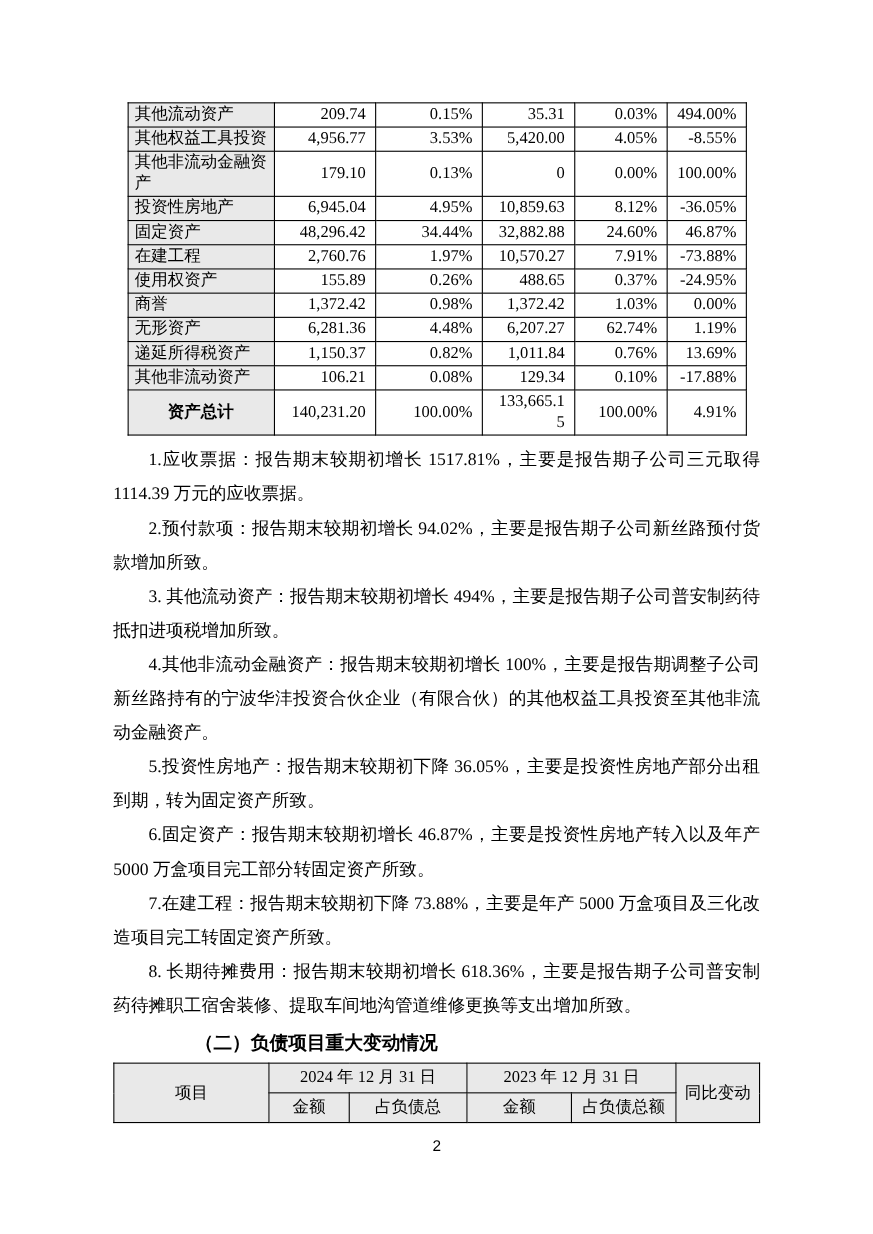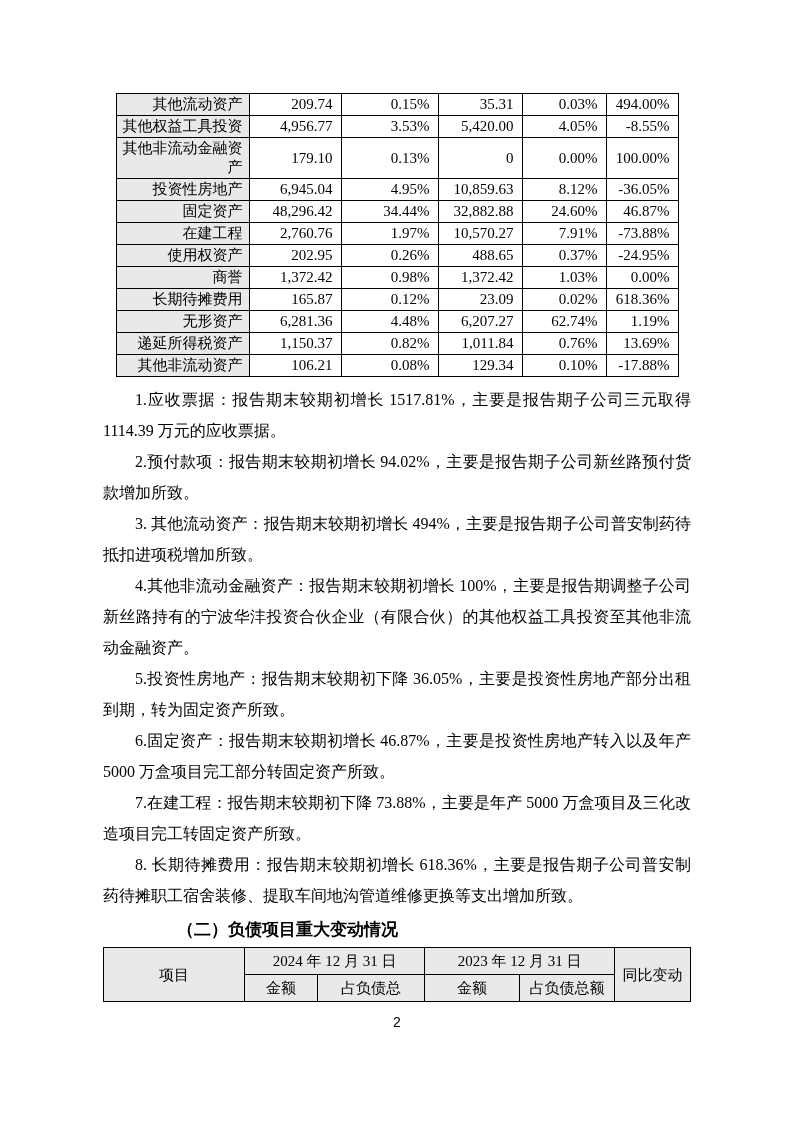--- a/index.html
+++ b/index.html
@@ -5,21 +5,21 @@
   html,body{margin:0;padding:0;background:#888;}
   .page{
     width:794px;height:1122px;background:#fff;margin:0 auto;position:relative;
     box-sizing:border-box;padding:93px 103px 0 103px;color:#000;
     font-family:"Liberation Serif","DejaVu Serif",serif;
   }
   table{border-collapse:collapse;table-layout:fixed;}
   
   .t1{width:562px;margin:0 auto;font-size:15px;}
   .t1 td{border:1px solid #000;line-height:19px;padding:1px 8px;overflow:hidden;}
-  .t1 td.item{background:#e9e9e9;text-align:right;padding:1px 6px;}
+  .t1 td.item{background:#e9e9e9;text-align:left;padding:1px 6px;}
   .t1 td.num{text-align:right;font-variant-numeric:tabular-nums;}
   .t1 tr.total td.item{text-align:center;font-weight:bold;}
   .t1 td.wrapnum{word-break:break-all;padding-left:15px;}
   
   .notes{margin-top:7px;}
   .note{margin:0;font-size:16px;line-height:31px;text-indent:32px;text-align:justify;}
   
   .sec-heading{margin:4px 0 0 74px;font-size:17px;font-weight:bold;line-height:29px;}
   .unit{text-align:right;padding-right:55px;font-size:15px;line-height:25px;margin-top:3px;}
   
@@ -87,41 +87,33 @@
       <tr>
         <td class="item">在建工程</td>
         <td class="num">2,760.76</td>
         <td class="num">1.97%</td>
         <td class="num">10,570.27</td>
         <td class="num">7.91%</td>
         <td class="num">-73.88%</td>
       </tr>
       <tr>
         <td class="item">使用权资产</td>
-        <td class="num">202.95</td>
+        <td class="num">155.89</td>
         <td class="num">0.26%</td>
         <td class="num">488.65</td>
         <td class="num">0.37%</td>
         <td class="num">-24.95%</td>
       </tr>
       <tr>
         <td class="item">商誉</td>
         <td class="num">1,372.42</td>
         <td class="num">0.98%</td>
         <td class="num">1,372.42</td>
         <td class="num">1.03%</td>
         <td class="num">0.00%</td>
-      </tr>
-      <tr>
-        <td class="item">长期待摊费用</td>
-        <td class="num">165.87</td>
-        <td class="num">0.12%</td>
-        <td class="num">23.09</td>
-        <td class="num">0.02%</td>
-        <td class="num">618.36%</td>
       </tr>
       <tr>
         <td class="item">无形资产</td>
         <td class="num">6,281.36</td>
         <td class="num">4.48%</td>
         <td class="num">6,207.27</td>
         <td class="num">62.74%</td>
         <td class="num">1.19%</td>
       </tr>
       <tr>
@@ -132,20 +124,28 @@
         <td class="num">0.76%</td>
         <td class="num">13.69%</td>
       </tr>
       <tr>
         <td class="item">其他非流动资产</td>
         <td class="num">106.21</td>
         <td class="num">0.08%</td>
         <td class="num">129.34</td>
         <td class="num">0.10%</td>
         <td class="num">-17.88%</td>
+      </tr>
+      <tr class="total">
+        <td class="item">资产总计</td>
+        <td class="num">140,231.20</td>
+        <td class="num">100.00%</td>
+        <td class="num wrapnum">133,665.15</td>
+        <td class="num">100.00%</td>
+        <td class="num">4.91%</td>
       </tr>
     </tbody>
   </table>
 
   <div class="notes">
     <p class="note">1.应收票据：报告期末较期初增长 1517.81%，主要是报告期子公司三元取得 1114.39 万元的应收票据。</p>
     <p class="note">2.预付款项：报告期末较期初增长 94.02%，主要是报告期子公司新丝路预付货款增加所致。</p>
     <p class="note">3. 其他流动资产：报告期末较期初增长 494%，主要是报告期子公司普安制药待抵扣进项税增加所致。</p>
     <p class="note">4.其他非流动金融资产：报告期末较期初增长 100%，主要是报告期调整子公司新丝路持有的宁波华沣投资合伙企业（有限合伙）的其他权益工具投资至其他非流动金融资产。</p>
     <p class="note">5.投资性房地产：报告期末较期初下降 36.05%，主要是投资性房地产部分出租到期，转为固定资产所致。</p>

